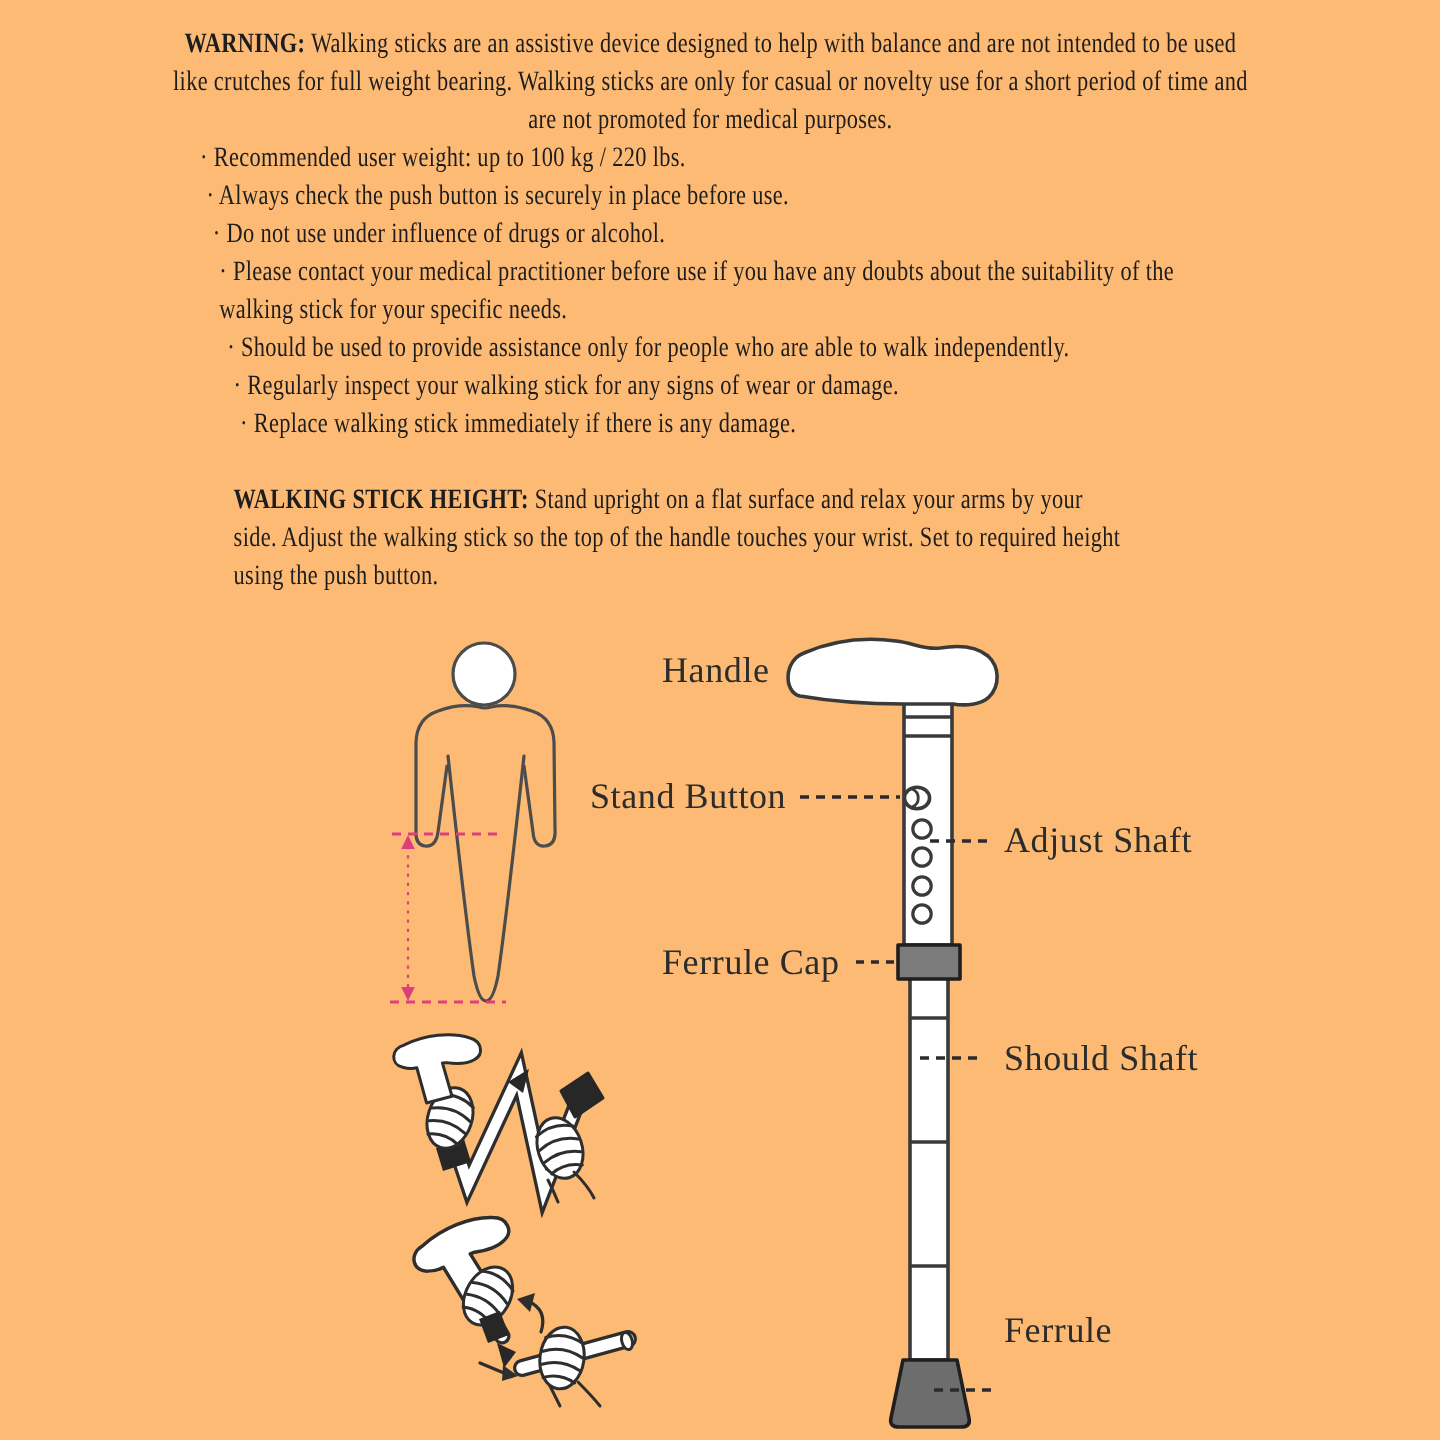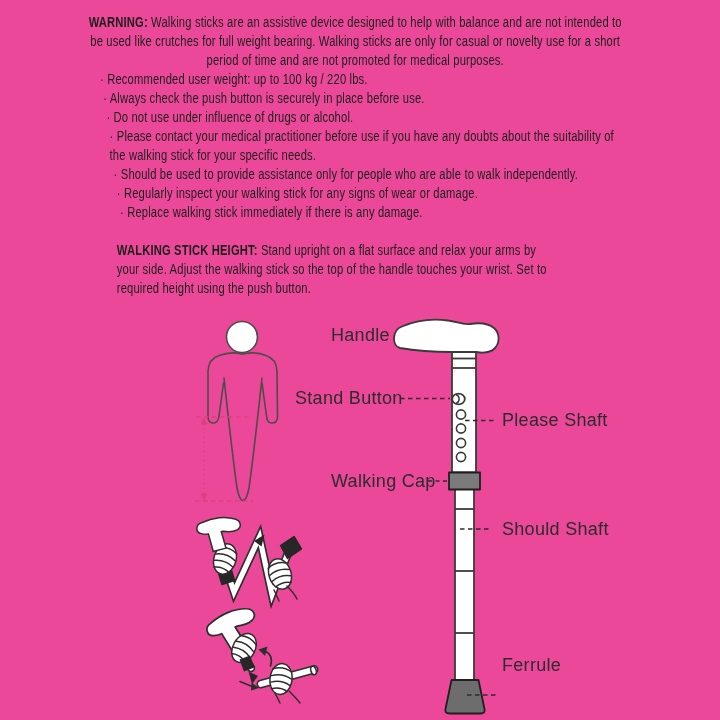--- a/index.html
+++ b/index.html
@@ -1,17 +1,17 @@
 <!DOCTYPE html>
 <html><head>
 <meta charset="utf-8">
 <style>
   html,body{margin:0;padding:0;background:#fff;}
-  .page{position:relative;width:720px;height:720px;background:#ec4899;overflow:hidden;
-        font-family:Liberation Sans, sans-serif;color:#1d1d1d;}
+  .page{position:relative;width:720px;height:720px;background:#fdba74;overflow:hidden;
+        font-family:Liberation Serif, serif;color:#1d1d1d;}
   
   .text-scale{position:absolute;left:0;top:0;width:880px;transform:scaleX(.8);
               transform-origin:0 0;font-size:14px;line-height:19px;letter-spacing:.2px;}
   .warning-block{margin:13px 0 0 108px;width:672px;}
   .warning-intro{margin:0;text-align:center;}
   .b{font-weight:bold;}
   .bullets{list-style:none;margin:0;padding:0 0 0 17px;}
   .bullets li{margin:0;}
   .bullets li:nth-child(2){margin-left:4px;}
   .bullets li:nth-child(3){margin-left:8px;}
@@ -141,18 +141,18 @@
         <line x1="372" y1="398.5" x2="422" y2="398.5" stroke-dasharray="4.5 3.5"></line>
         <line x1="437" y1="420.5" x2="468" y2="420.5" stroke-dasharray="4.5 3.5"></line>
         <line x1="400" y1="481" x2="419" y2="481" stroke-dasharray="4 3.5"></line>
         <line x1="432" y1="529" x2="464" y2="529" stroke-dasharray="4.5 3.5"></line>
         <line x1="439" y1="695" x2="469" y2="695" stroke-dasharray="4.5 3.5"></line>
       </g>
     </svg>
 
     <div class="dlabel lbl-handle">Handle</div>
     <div class="dlabel lbl-push">Stand Button</div>
-    <div class="dlabel lbl-upper">Please Shaft</div>
-    <div class="dlabel lbl-cap">Walking Cap</div>
+    <div class="dlabel lbl-upper">Adjust Shaft</div>
+    <div class="dlabel lbl-cap">Ferrule Cap</div>
     <div class="dlabel lbl-lower">Should Shaft</div>
     <div class="dlabel lbl-ferrule">Ferrule</div>
   </div>
 </div>
 
 </body></html>

